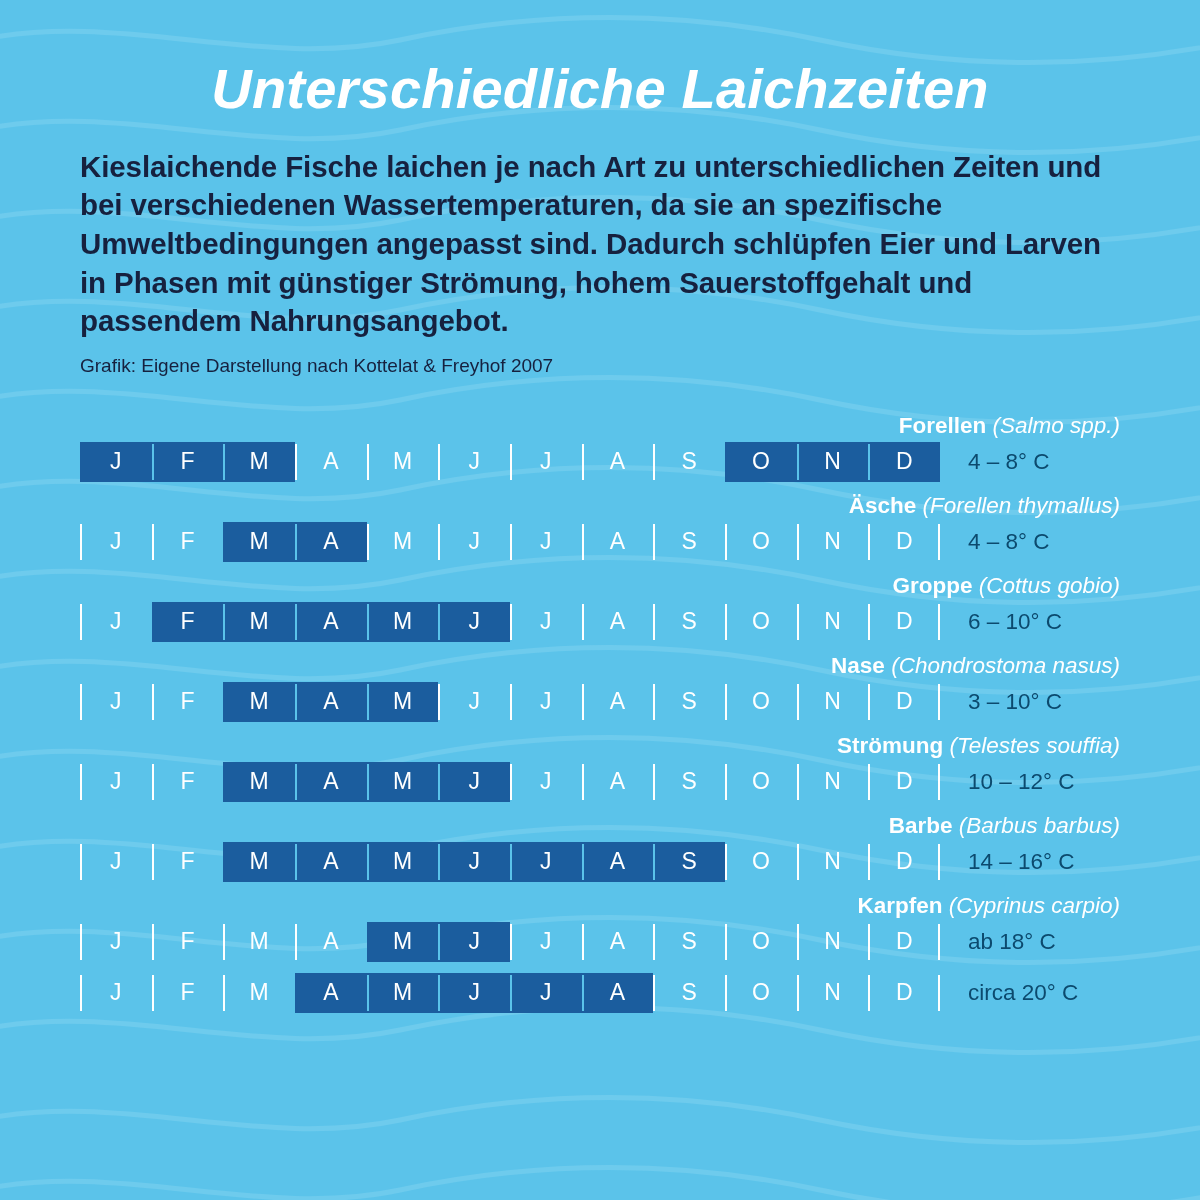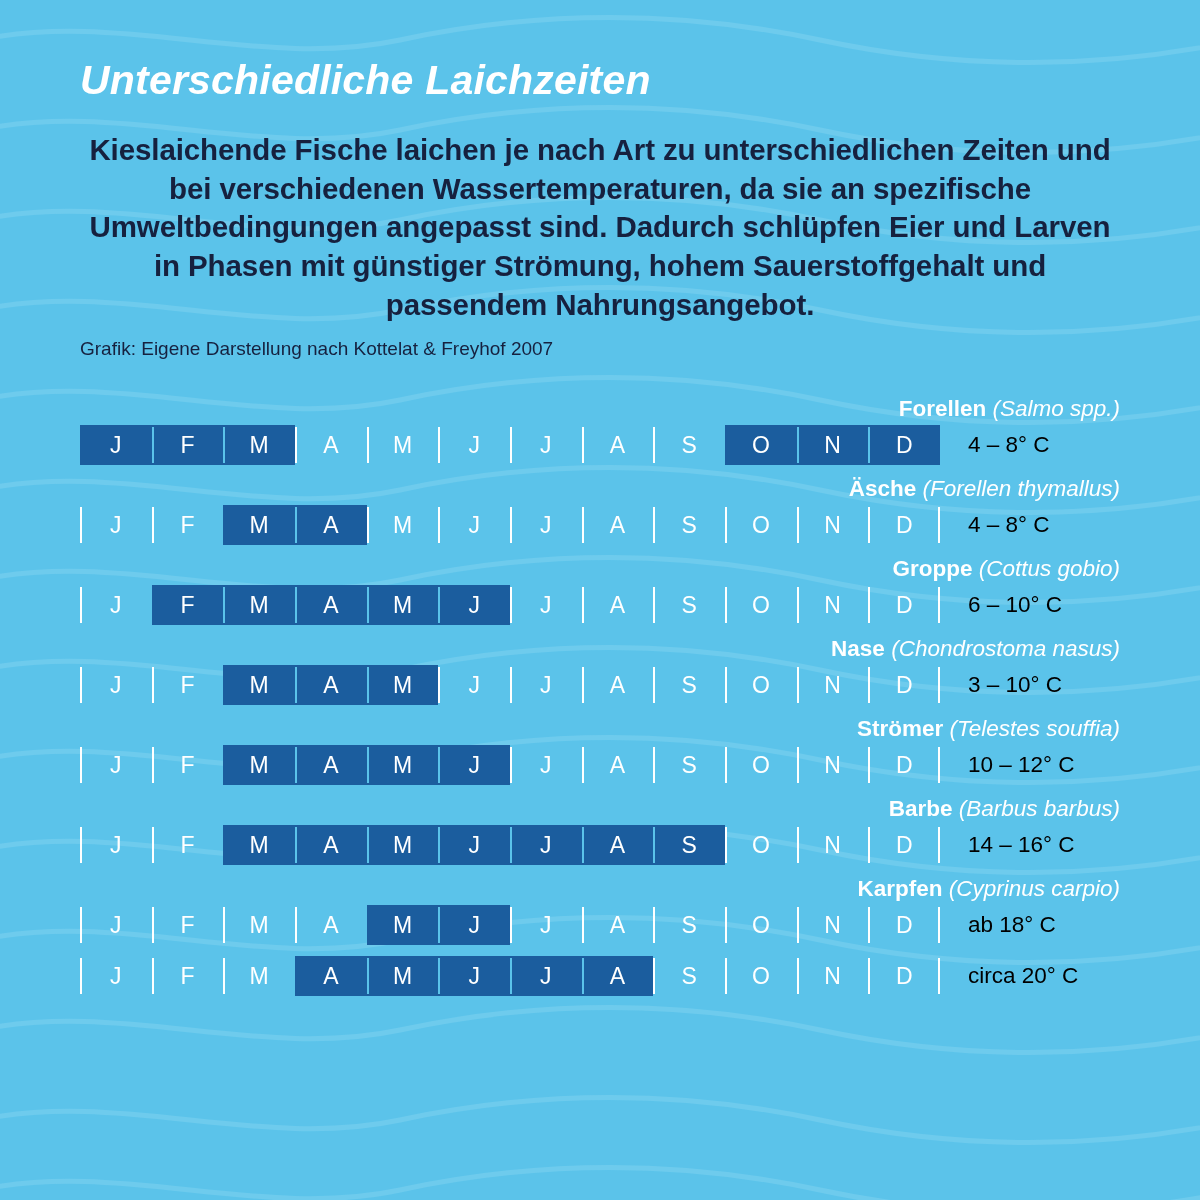--- a/index.html
+++ b/index.html
@@ -25,37 +25,37 @@
   }
   #page {
     position: relative;
     z-index: 1;
     width: 1200px;
     height: 1200px;
     box-sizing: border-box;
     padding: 58px 80px 0 80px;
   }
   .title {
-    font-size: 41px;
+    font-size: 56px;
     font-style: italic;
     font-weight: bold;
     color: #ffffff;
     letter-spacing: 0.2px;
     margin: 0 0 28px 0;
     line-height: 1.1;
+    text-align: center;
   }
   .intro {
     font-size: 29.5px;
     font-weight: bold;
     color: #16213f;
     line-height: 1.31;
     margin: 0 0 14px 0;
     max-width: 1040px;
     letter-spacing: -0.1px;
-    text-align: center;
   }
   .credit {
     font-size: 19px;
     color: #16213f;
     font-weight: normal;
     margin: 0 0 36px 0;
   }
   .rows {
     display: block;
     text-align: right;
@@ -121,21 +121,21 @@
     content: "";
     position: absolute;
     left: 0;
     top: 2px;
     bottom: 2px;
     width: 2px;
     background: #5bc3ea;
   }
   .temp {
     font-size: 22.5px;
-    color: #000000;
+    color: #0c4a6e;
     margin-left: 28px;
     white-space: nowrap;
   }
 </style>
 </head>
 <body>
 
 <svg id="waves" viewBox="0 0 1200 1200" preserveAspectRatio="none">
   <g stroke="#72cdee" stroke-width="5" fill="none" opacity="0.85">
     <path d="M-20 40 C 120 10, 260 70, 400 40 S 680 10, 820 40 S 1100 70, 1240 40"></path>
@@ -234,21 +234,21 @@
             <div class="month off">A</div>
             <div class="month off">S</div>
             <div class="month off">O</div>
             <div class="month off">N</div>
             <div class="month off">D</div>
           </div>
           <div class="temp">3 – 10° C</div>
         </div>
       </div>
       <div class="row">
-        <div class="row-label"><span class="common">Strömer</span><span class="latin"> (Telestes souffia)</span></div>
+        <div class="row-label"><span class="common">Strömung</span><span class="latin"> (Telestes souffia)</span></div>
         <div class="row-body">
           <div class="months">
             <div class="month off">J</div>
             <div class="month off">F</div>
             <div class="month on">M</div>
             <div class="month on">A</div>
             <div class="month on">M</div>
             <div class="month on">J</div>
             <div class="month off">J</div>
             <div class="month off">A</div>

